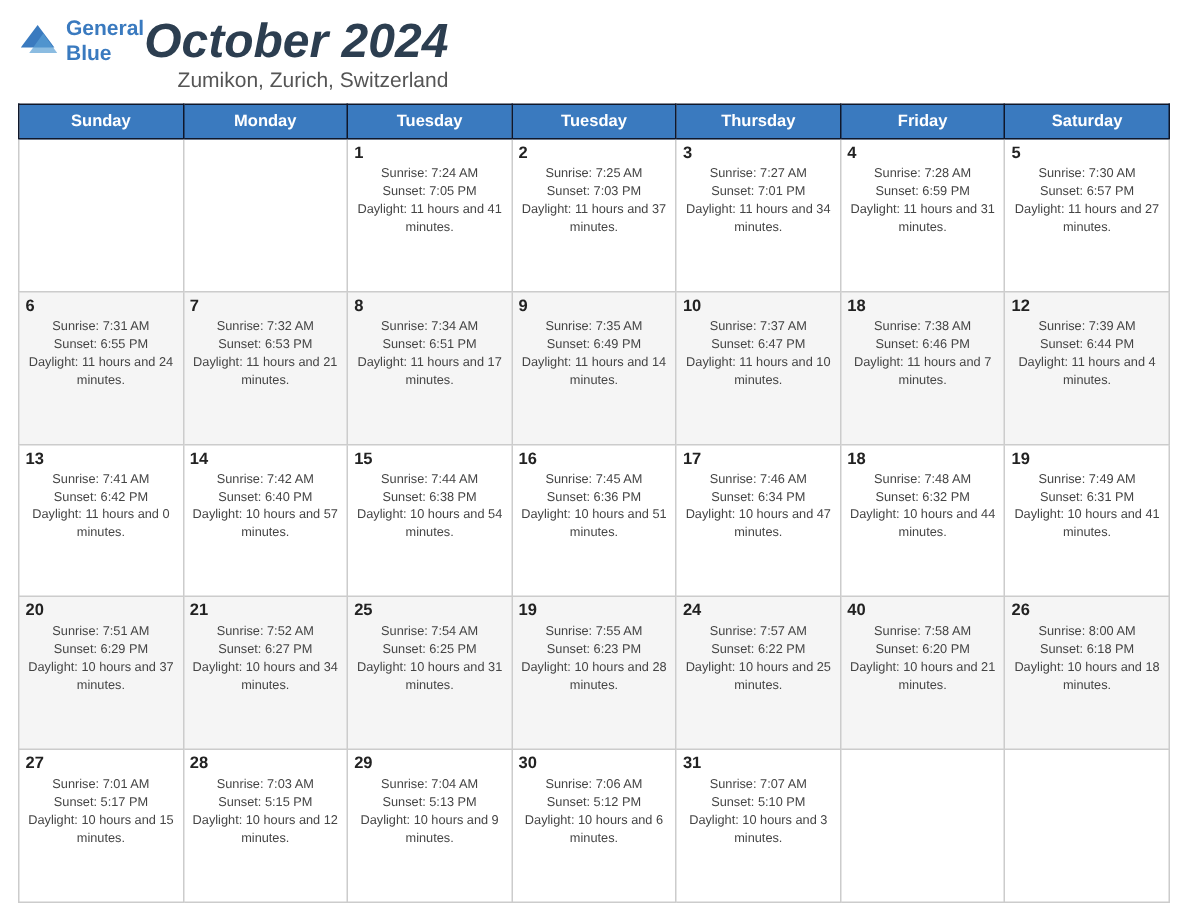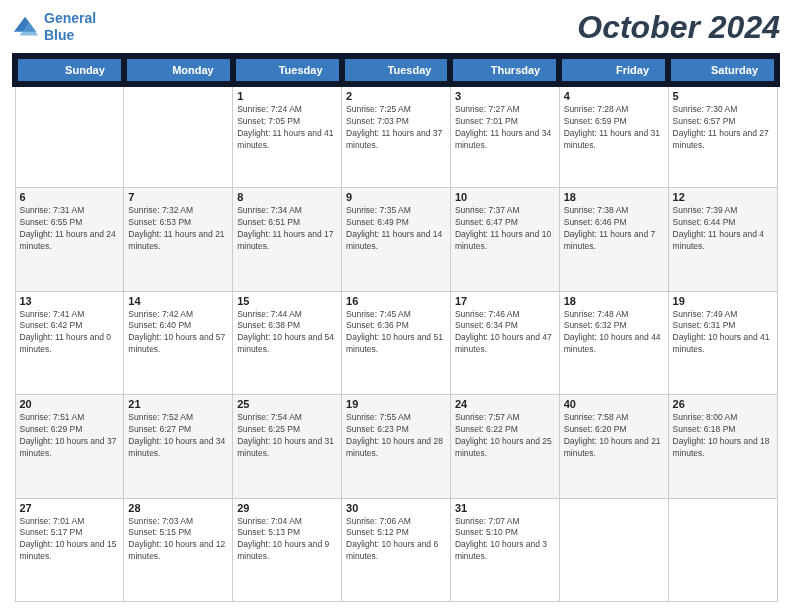--- a/index.html
+++ b/index.html
@@ -12,21 +12,21 @@
     }
     .page {
       width: 792px;
       height: 612px;
       padding: 10px 12px;
       display: flex;
       flex-direction: column;
     }
     .header {
       display: flex;
-      justify-content: space-between;
+      justify-content: flex-start;
       align-items: flex-start;
       margin-bottom: 8px;
     }
     .logo {
       display: flex;
       align-items: center;
       gap: 4px;
     }
     .logo-text {
       font-size: 14px;
@@ -59,22 +59,22 @@
       border-collapse: collapse;
       width: 100%;
       table-layout: fixed;
     }
     .calendar th {
       background: #3a7abf;
       color: #fff;
       font-size: 11px;
       font-weight: bold;
       padding: 5px 16px;
-      text-align: right;
-      border: 6px solid #0f172a;
+      text-align: center;
+      border: 1px solid #0f172a;
     }
     .calendar td {
       vertical-align: top;
       padding: 3px 4px;
       border: 1px solid #ccc;
       font-size: 9px;
       color: #333;
       height: 78px;
       background: #fff;
     }
@@ -84,20 +84,21 @@
     .day-number {
       font-size: 11px;
       font-weight: bold;
       color: #222;
       margin-bottom: 2px;
     }
     .day-info {
       font-size: 8.5px;
       color: #444;
       line-height: 1.4;
+      text-align: center;
     }
     .empty-cell {
       background: #fff !important;
     }
   </style>
 </head>
 <body>
 
 <div class="page">
   <div class="header">
@@ -106,20 +107,21 @@
         <polygon points="14,4 26,20 2,20" fill="#3a7abf"></polygon>
         <polygon points="18,10 28,24 8,24" fill="#5a9fd4" opacity="0.7"></polygon>
       </svg>
       <div class="logo-text">
         <div><span>General</span></div>
         <div><span>Blue</span></div>
       </div>
     </div>
     <div class="title-area">
       <div class="main-title">October 2024</div>
+      <div class="subtitle">Zumikon, Zurich, Switzerland</div>
     </div>
   </div>
 
   <table class="calendar">
     <thead>
       <tr>
       <th>Sunday</th>
           <th>Monday</th>
           <th>Tuesday</th>
           <th>Tuesday</th>

